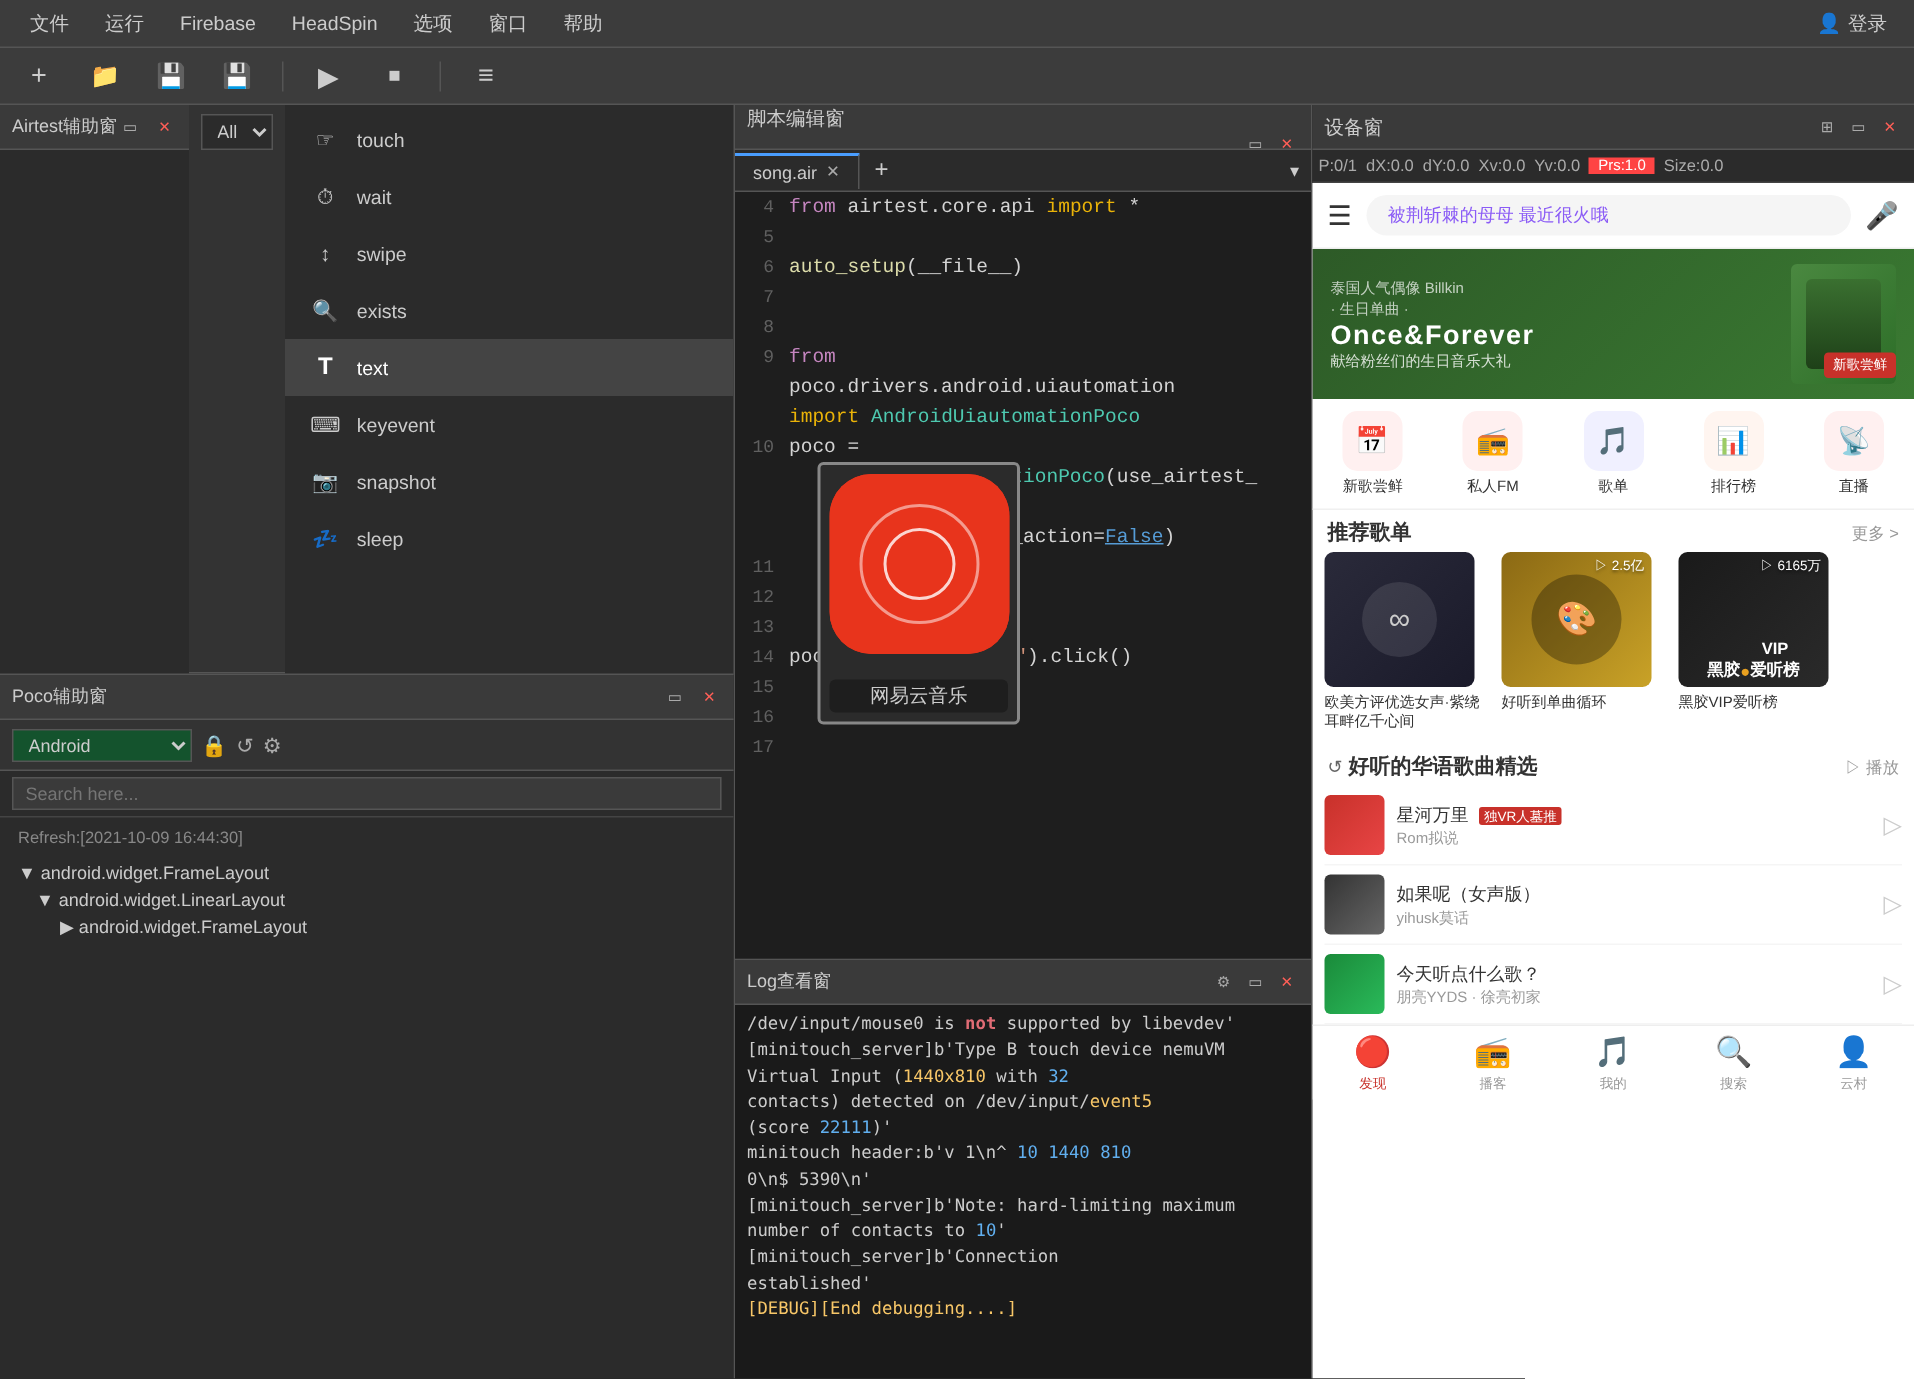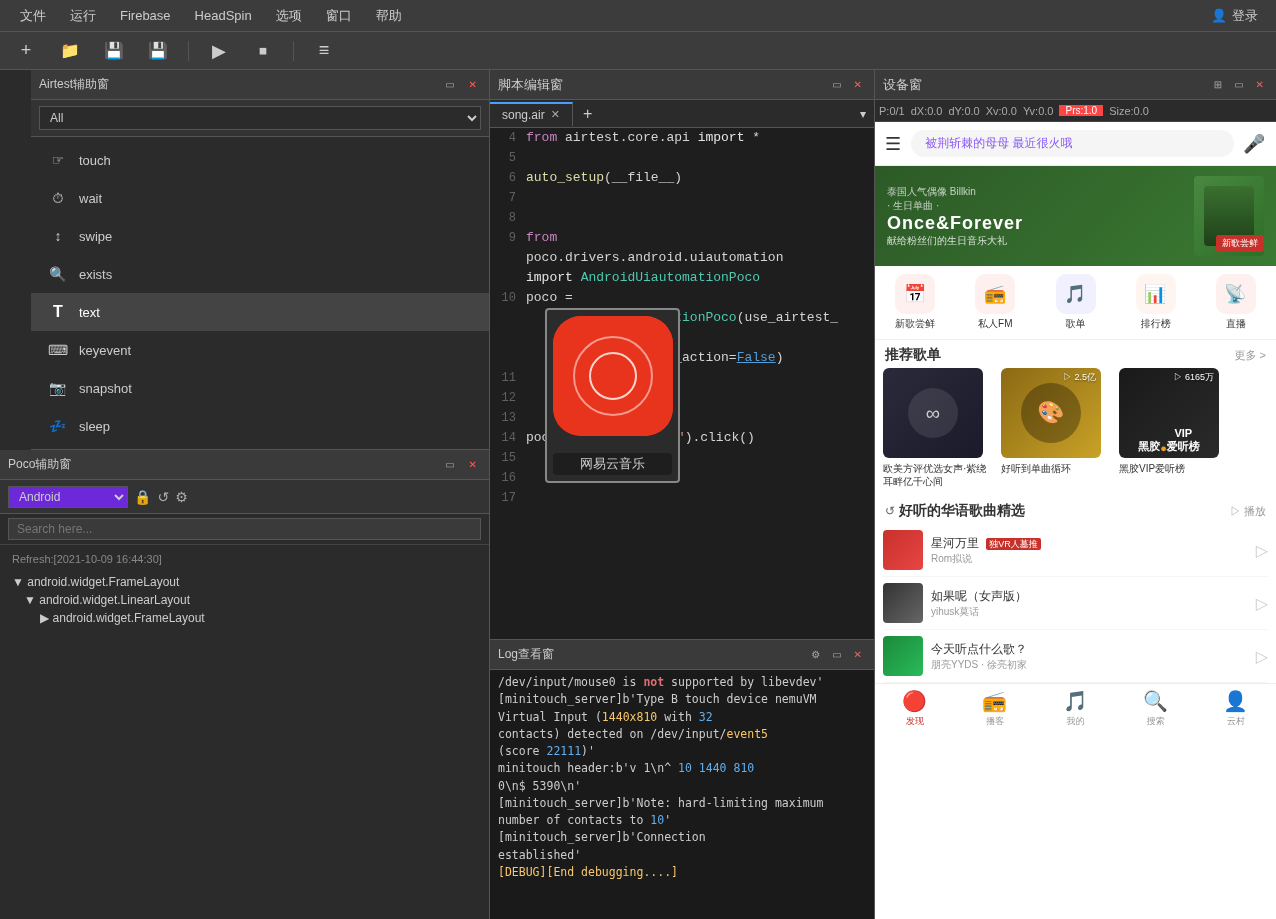--- a/index.html
+++ b/index.html
@@ -68,22 +68,21 @@
       width: 490px;
       display: flex;
       flex-direction: column;
       border-right: 1px solid #555;
     }
 
     #airtest-top {
       height: 380px;
       border-bottom: 1px solid #555;
       display: flex;
-      flex-direction: column;
-      margin-left: 31px;
+      flex-direction: row;
     }
 
     .panel-header {
       height: 30px;
       background: #3a3a3a;
       display: flex;
       align-items: center;
       padding: 0 8px;
       border-bottom: 1px solid #555;
       font-size: 12px;
@@ -141,21 +140,21 @@
     .poco-toolbar {
       height: 34px;
       background: #333;
       display: flex;
       align-items: center;
       padding: 0 8px;
       gap: 6px;
       border-bottom: 1px solid #555;
     }
     .poco-select {
-      background: #6d28d9;
+      background: #14532d;
       color: #ccc;
       border: 1px solid #555;
       padding: 2px 6px;
       font-size: 12px;
       width: 120px;
     }
 
     .poco-search {
       padding: 4px 8px;
       background: #2b2b2b;
@@ -186,23 +185,23 @@
       width: 385px;
       display: flex;
       flex-direction: column;
       border-right: 1px solid #555;
     }
 
     .script-header {
       height: 30px;
       background: #3a3a3a;
       display: flex;
-      align-items: center;
       padding: 0 8px;
       border-bottom: 1px solid #555;
+      flex-direction: column;
     }
 
     .tab-bar {
       display: flex;
       align-items: center;
       background: #2b2b2b;
       border-bottom: 1px solid #555;
       height: 28px;
     }
     .tab {
@@ -251,21 +250,21 @@
       flex-shrink: 0;
       font-size: 12px;
       line-height: 20px;
     }
     .line-content {
       flex: 1;
       white-space: pre;
       line-height: 20px;
       color: #d4d4d4;
     }
-    .kw-import { color: #e5e5e5; }
+    .kw-import { color: #eab308; }
     .kw-from { color: #c586c0; }
     .kw-string { color: #ce9178; }
     .kw-func { color: #dcdcaa; }
     .kw-module { color: #4ec9b0; }
     .kw-bool { color: #569cd6; text-decoration: underline; }
 
     
     .touch-popup {
       position: absolute;
       top: 220px;

